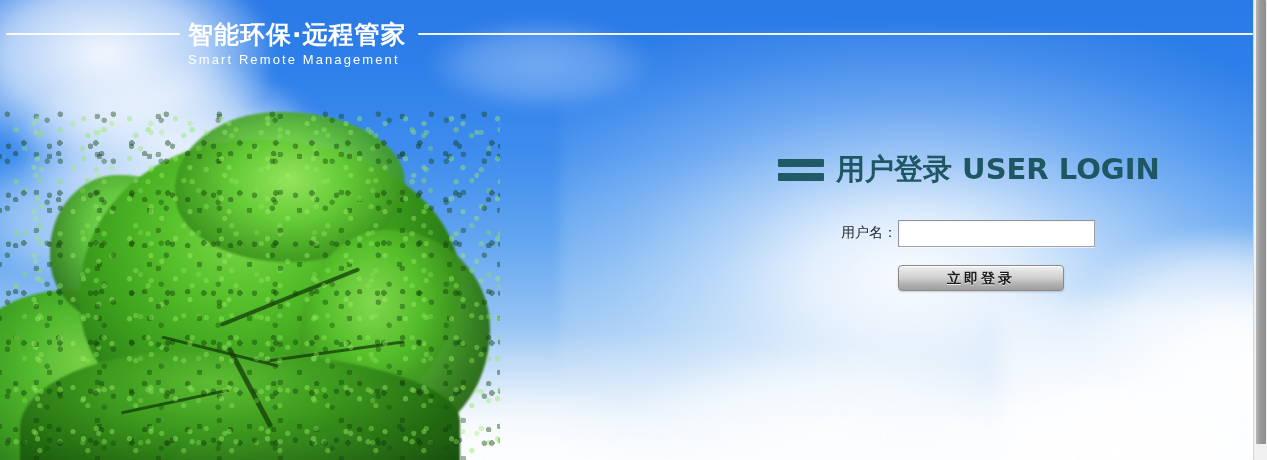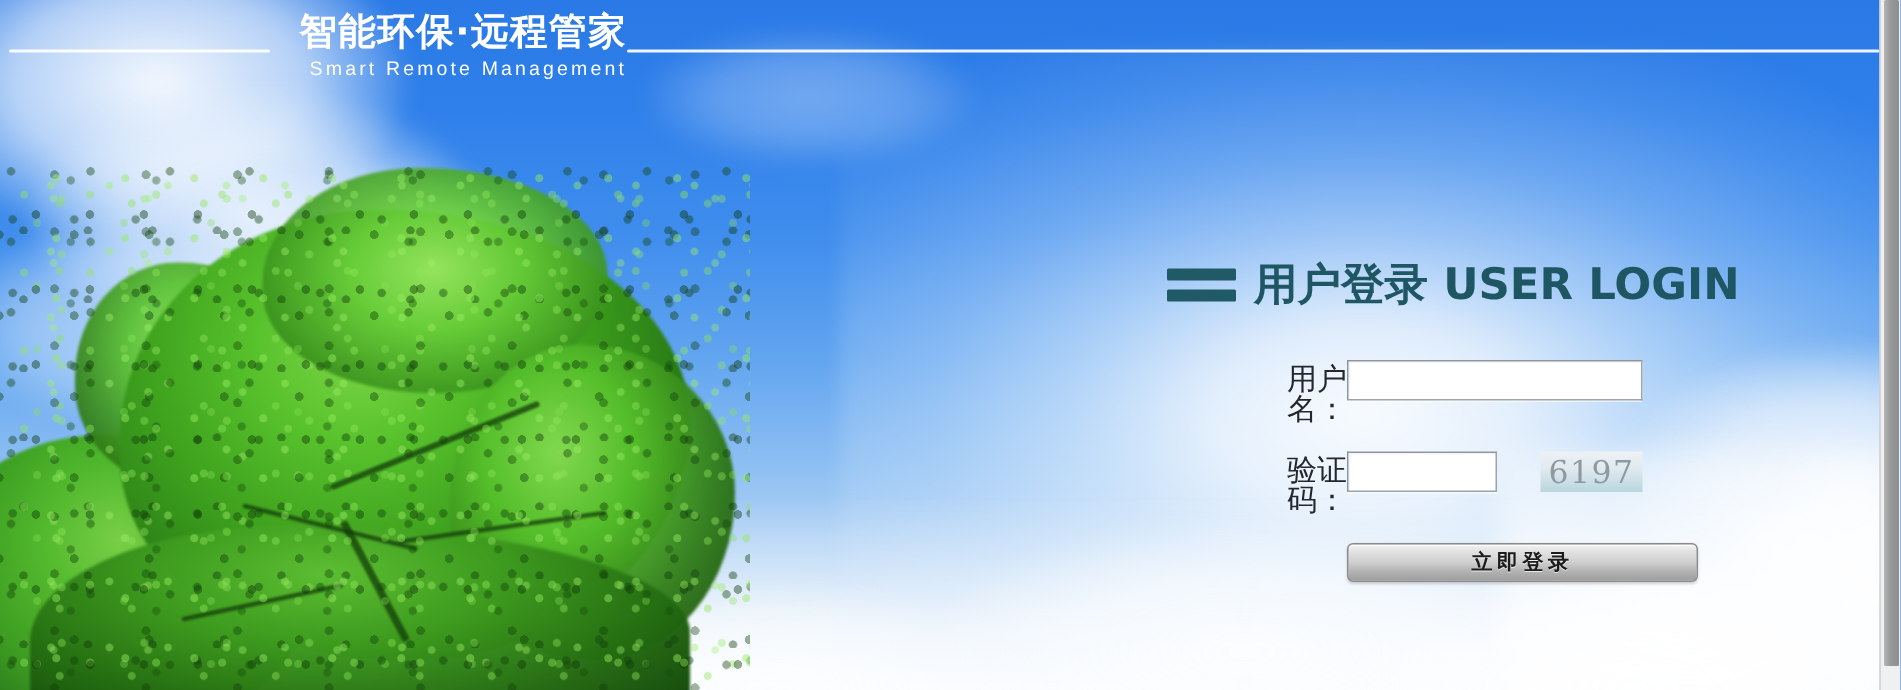--- a/index.html
+++ b/index.html
@@ -193,23 +193,23 @@
   .hr-line {
     position: absolute; top: 33px; height: 2px;
     background: rgba(255,255,255,0.92);
     border-radius: 1px;
   }
   .hr-left  { left: 6px;   width: 174px; }
   .hr-right { left: 418px; width: 835px; }
 
   #brand {
     position: absolute;
-    left: 188px; top: 6px;
+    left: 188px; top: 20px;
     width: 230px;
-    text-align: right;
+    text-align: left;
   }
   #brand-title {
     font-family: "DejaVu Sans", "Liberation Sans", sans-serif;
     font-size: 25px;
     font-weight: bold;
     color: #ffffff;
     letter-spacing: 1px;
     line-height: 30px;
     white-space: nowrap;
   }
@@ -220,21 +220,21 @@
     color: #ffffff;
     letter-spacing: 2.1px;
     line-height: 18px;
     margin-top: 1px;
     white-space: nowrap;
   }
 
   
   #login-panel {
     position: absolute;
-    left: 778px; top: 168px;
+    left: 778px; top: 148px;
     width: 400px;
   }
   #login-heading {
     display: flex;
     align-items: center;
     height: 44px;
   }
   #heading-mark {
     width: 46px; height: 22px;
     display: flex; flex-direction: column; justify-content: space-between;
@@ -264,26 +264,26 @@
   .field-row {
     display: flex;
     align-items: flex-start;
     margin-bottom: 18px;
     position: relative;
   }
   .field-label {
     width: 58px;
     flex: none;
     font-family: Liberation Serif, serif;
-    font-size: 20px;
+    font-size: 14px;
     color: #24282e;
     line-height: 20px;
     padding-top: 3px;
     word-break: break-all;
-    text-align: right;
+    text-align: center;
   }
   .field-input {
     height: 27px;
     border: 1px solid #9ba3ab;
     border-top-color: #8d959d;
     border-left-color: #8d959d;
     background: #ffffff;
     box-shadow: inset 1px 1px 0 rgba(0,0,0,0.04), 0 1px 0 rgba(255,255,255,0.6);
     font-family: "Liberation Sans", sans-serif;
     font-size: 13px;
@@ -309,21 +309,21 @@
     color: #8e9aa3;
     user-select: none;
     flex: none;
   }
 
   #submit-row {
     margin-top: 4px;
     padding-left: 58px;
   }
   #login-button {
-    width: 234px;
+    width: 166px;
     height: 26px;
     border: 1px solid #8a8a8a;
     border-radius: 4px;
     background: linear-gradient(to bottom,
         #f3f3f3 0%, #e3e3e3 18%, #cfcfcf 50%, #b3b3b3 74%, #9e9e9e 100%);
     box-shadow: inset 0 1px 0 rgba(255,255,255,0.85), 0 1px 2px rgba(0,0,0,0.18);
     font-family: "DejaVu Sans", "Liberation Sans", sans-serif;
     font-size: 14px;
     font-weight: bold;
     color: #1c1c1c;
@@ -408,25 +408,20 @@
       </div>
 
       <div id="login-form">
 
         <div class="field-row">
           <div class="field-label">用户名：</div>
           <input class="field-input w-wide" type="text" placeholder="" style="">
         </div>
 
 
-        <div class="field-row">
-          <div class="field-label">验证码：</div>
-          <input class="field-input w-narrow" type="text" placeholder="" style="">
-          <div id="captcha-image">6197</div>
-        </div>
 
         <div id="submit-row">
           <button id="login-button" type="button">立即登录</button>
         </div>
 
       </div>
     </div>
 
   </div>
 

